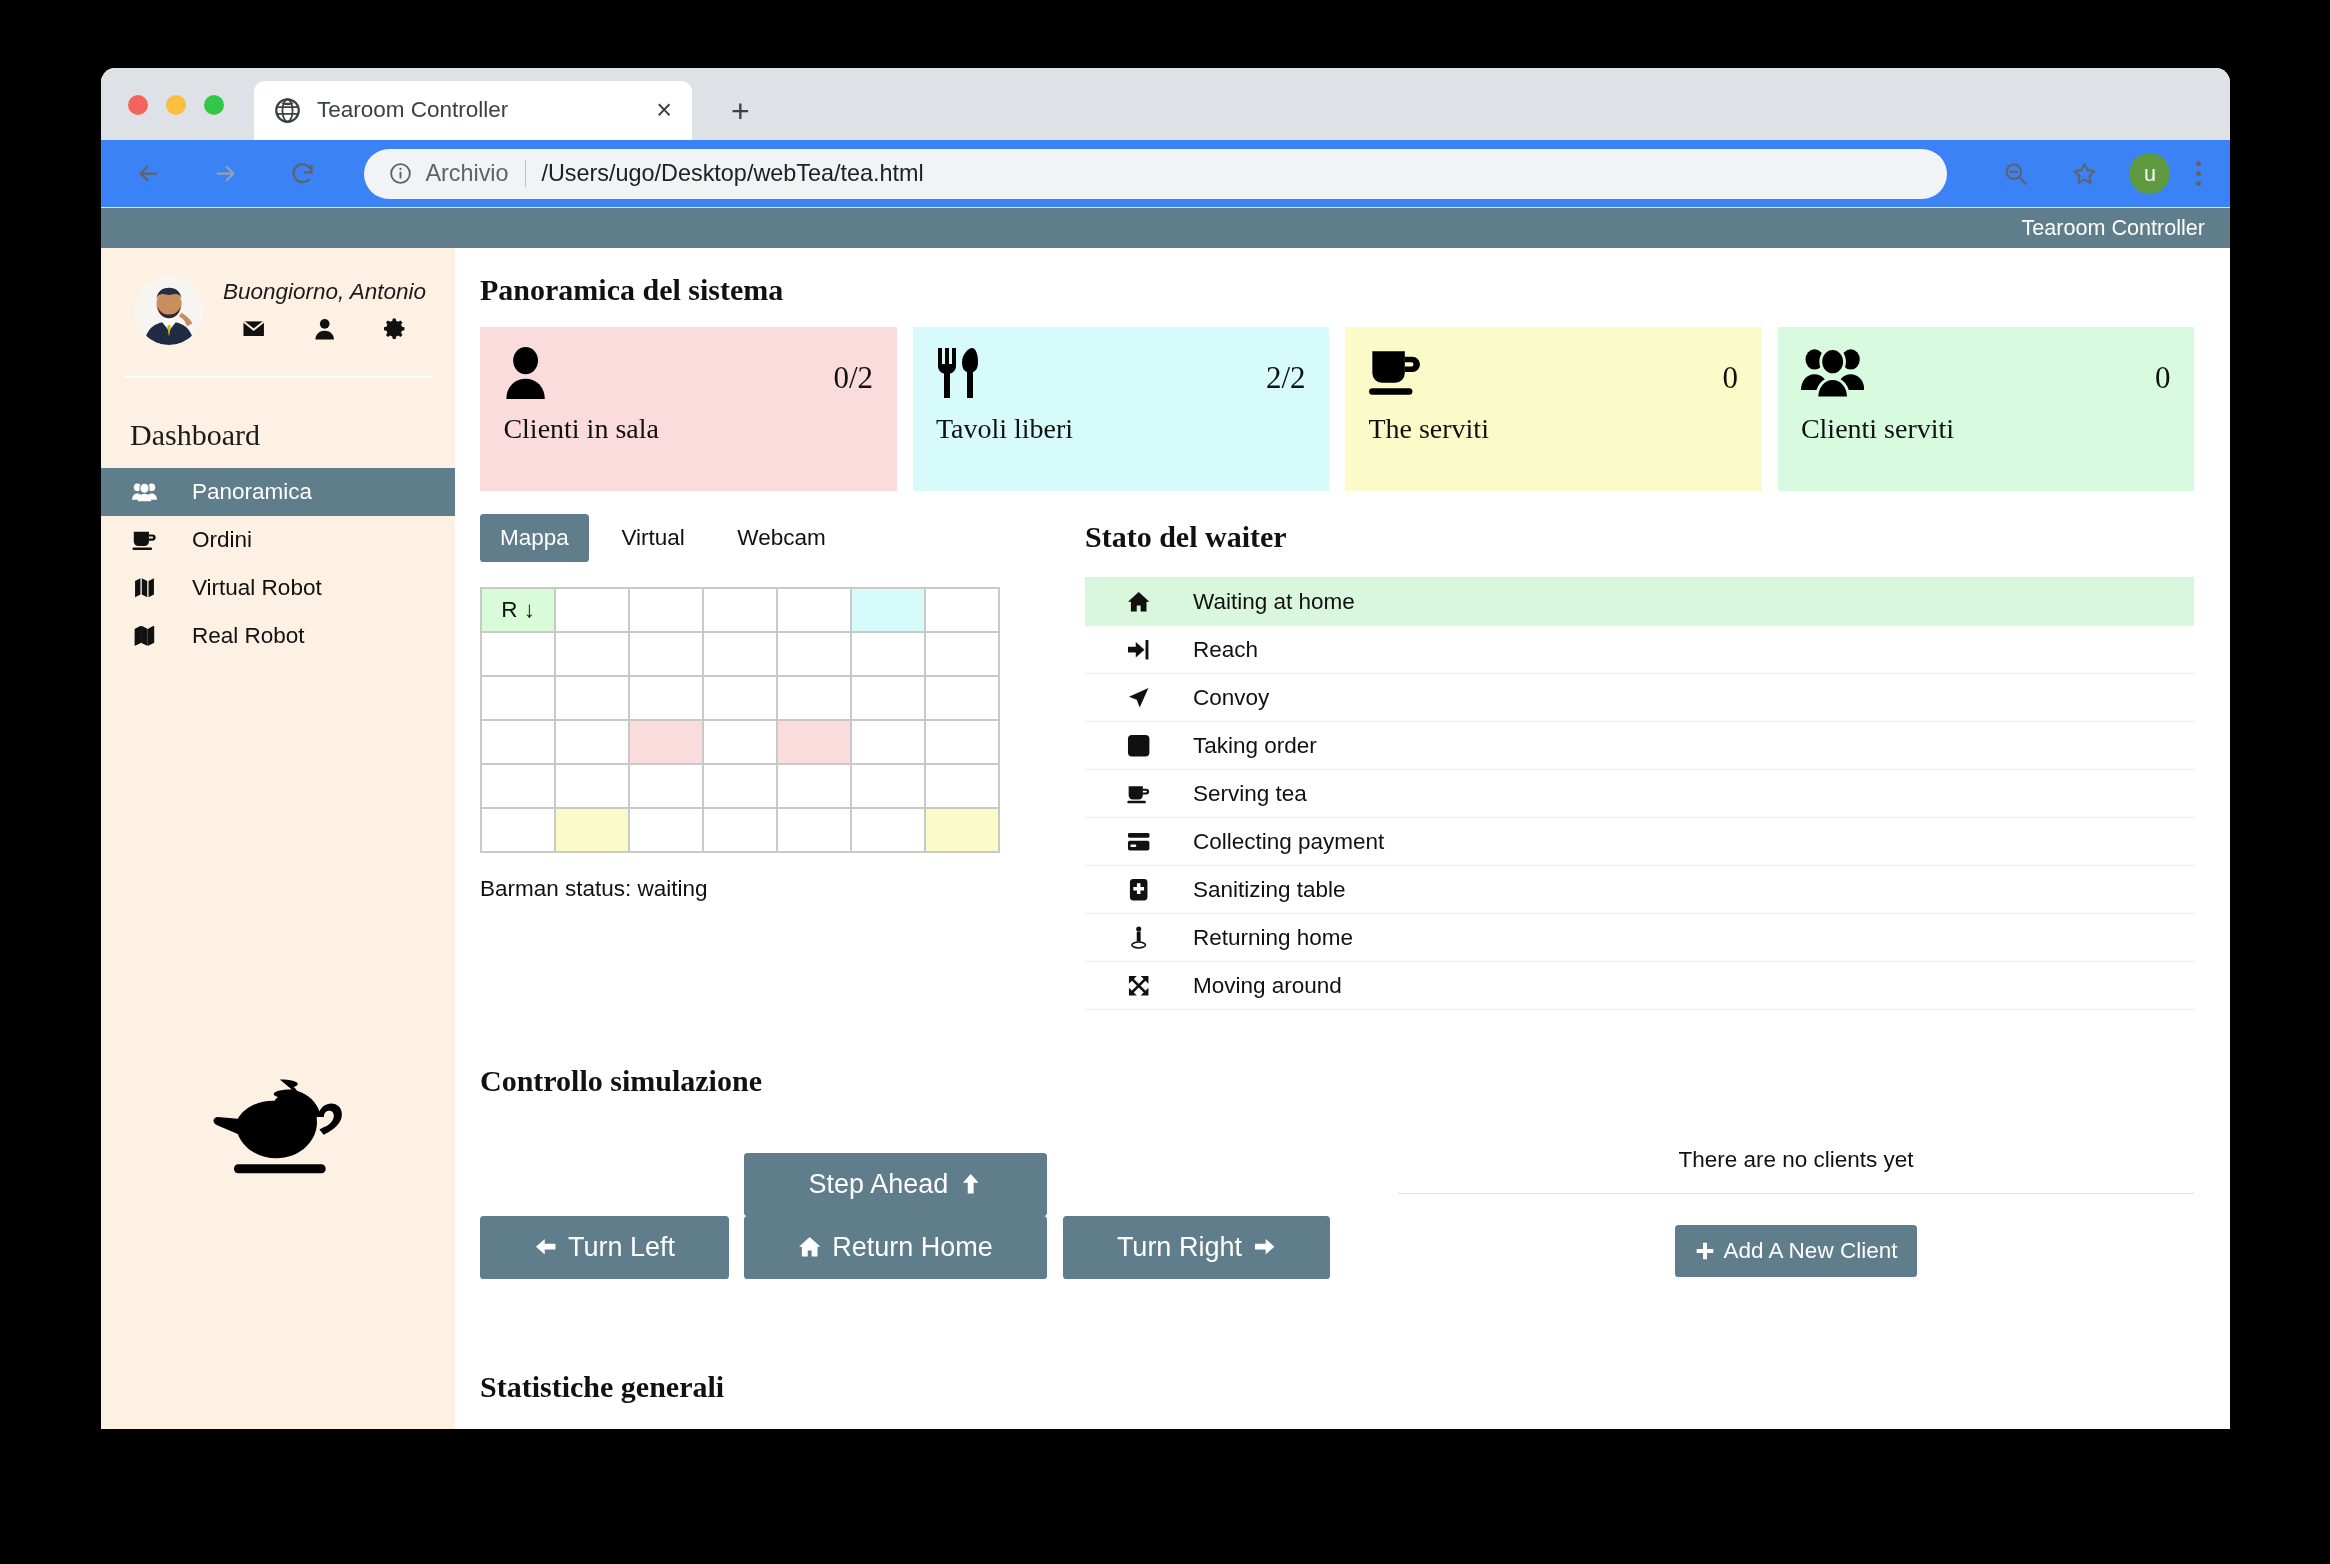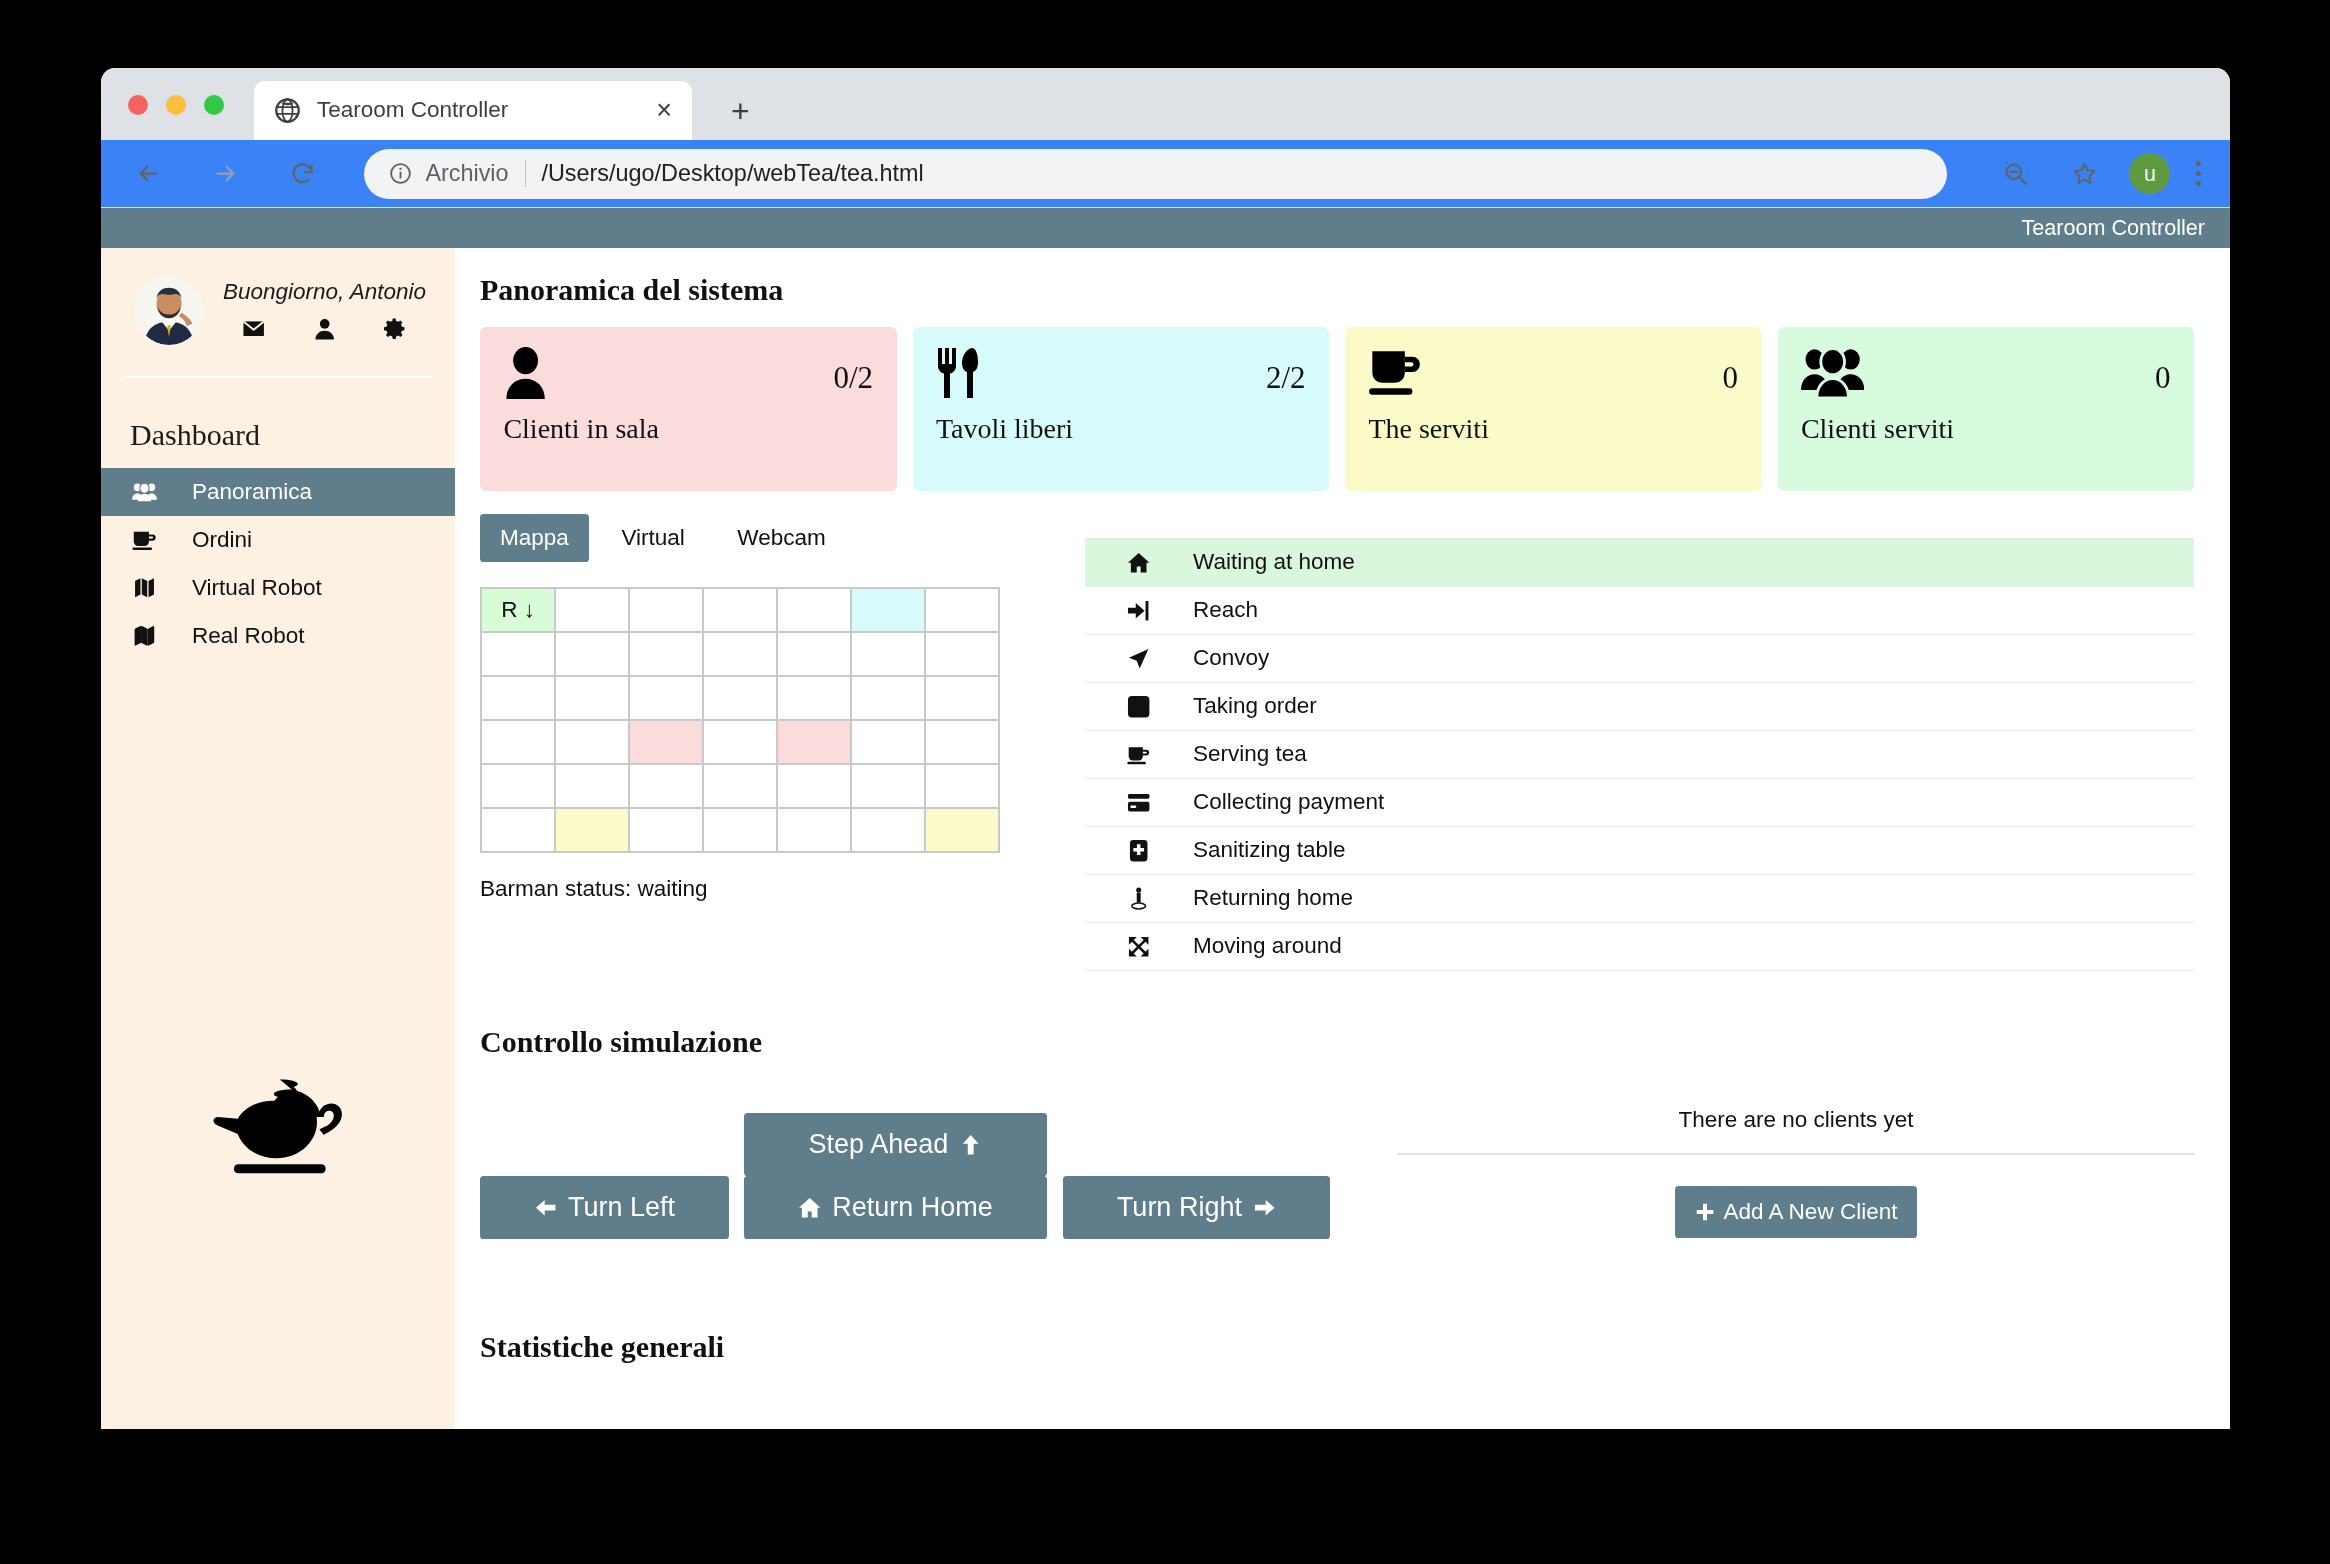--- a/index.html
+++ b/index.html
@@ -65,21 +65,21 @@
   .sb-ic{width:32px;flex:0 0 32px;display:flex;align-items:center;}
   .sb-ic svg{width:25px;height:21.6px;fill:#111;}
   .sb-label{font-size:22.5px;color:#111;}
   .teapot{position:absolute;left:0;right:0;top:819px;display:flex;justify-content:center;}
   .teapot svg{width:162px;height:117px;}
 
   .main{flex:1;background:#fff;padding:0 0 0 25px;box-sizing:border-box;overflow:hidden;position:relative;}
   .h-serif{font-family:"Liberation Serif",serif;font-size:30px;color:#111;}
 
   .cards{display:flex;gap:16px;margin-top:20px;padding-right:36px;}
-  .card{flex:1;height:164px;border-radius:6px;padding:20px 23.4px;box-sizing:border-box;position:relative;}
+  .card{flex:1;height:164px;border-radius:0;padding:20px 23.4px;box-sizing:border-box;position:relative;}
   .card-top{display:flex;align-items:flex-start;justify-content:space-between;}
   .card-ic svg{height:52px;fill:#000;}
   .card-val{font-family:"Liberation Serif",serif;font-size:31px;color:#111;margin-top:12.6px;}
   .card-label{font-family:"Liberation Serif",serif;font-size:28px;color:#111;margin-top:10.8px;}
 
   .cols{display:flex;margin-top:23.4px;}
   .col-left{width:576px;flex:0 0 576px;}
   .col-right{flex:1;padding-left:29px;padding-right:36px;box-sizing:border-box;}
 
   .tabs{display:flex;align-items:center;gap:12.6px;}
@@ -415,20 +415,21 @@
                   <div class="cell"></div>
                   <div class="cell"></div>
                   <div class="cell"></div>
                   <div class="cell"></div>
                   <div class="cell" style="background: rgb(251, 251, 201);"></div>
                 </div>
             <div class="barman">Barman status: waiting</div>
           </div>
 
           <div class="col-right">
+            <h3 class="h-serif" style="margin:5.4px 0 0 0;">Stato del waiter</h3>
             <div class="wlist">
               <div class="wrow active">
                 <span class="wic">
                   <svg viewBox="0 0 24 24">
                         <path d="M12 2L1 12h3v10h6v-6h4v6h6V12h3z"></path>
                       </svg>
                     </span>
                 <span class="wlabel">Waiting at home</span>
               </div>
               <div class="wrow">

